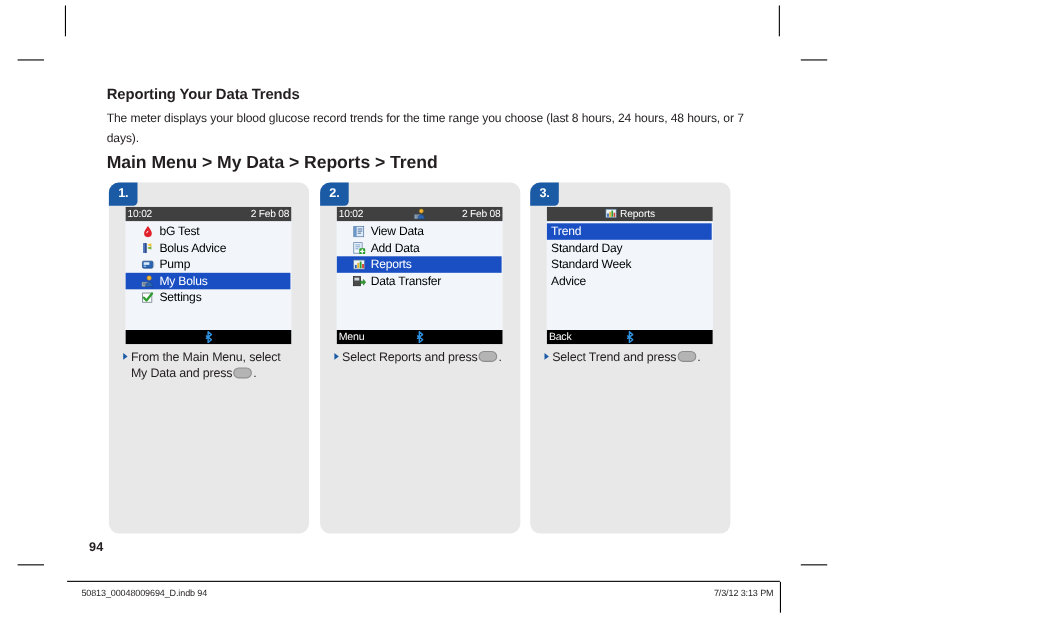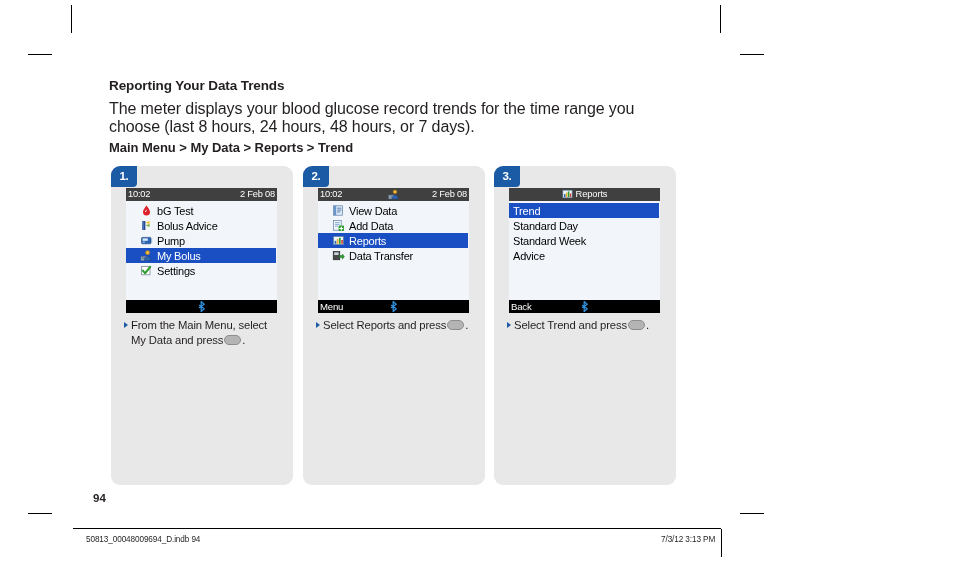--- a/index.html
+++ b/index.html
@@ -20,48 +20,48 @@
   .crop {
     position: absolute;
     background: #000000;
   }
   .crop.v { width: 1px; height: 28px; }
   .crop.h { height: 1px; width: 24px; }
 
   
   .page {
     position: absolute;
-    left: 16px; top: 0;
+    left: 4px; top: 0;
     width: 824px; height: 567px; border-radius: 25px;
   }
 
   .sect-title {
     position: absolute;
     left: 93px;
     top: 78px;
     font-size: 13.5px;
     font-weight: bold;
     letter-spacing: -0.1px;
   }
 
   .intro {
     position: absolute;
     left: 93px;
     top: 100px;
     width: 580px;
-    font-size: 16px;
+    font-size: 11px;
     line-height: 17.5px;
     letter-spacing: -0.1px;
   }
 
   .breadcrumb {
     position: absolute;
     left: 93px;
     top: 140px;
-    font-size: 13px;
+    font-size: 16px;
     font-weight: bold;
     letter-spacing: -0.05px;
   }
 
   
   .panel {
     position: absolute;
     top: 166px;
     width: 182px;
     height: 319px;

